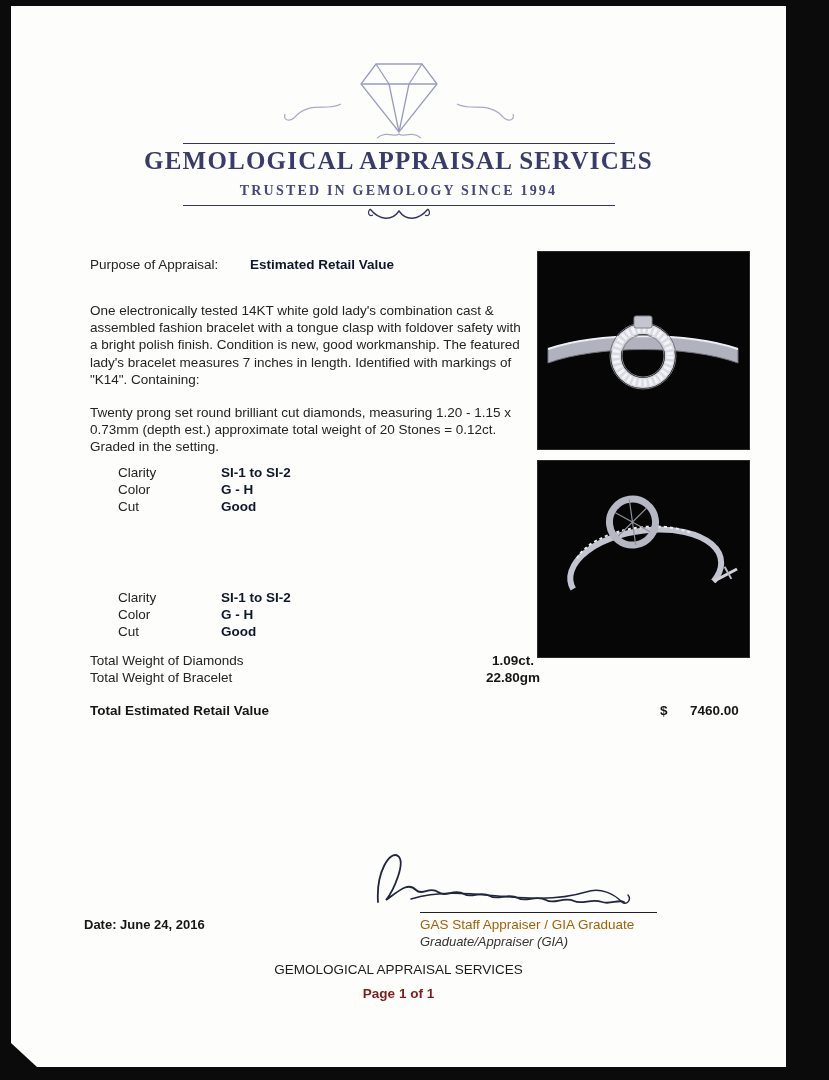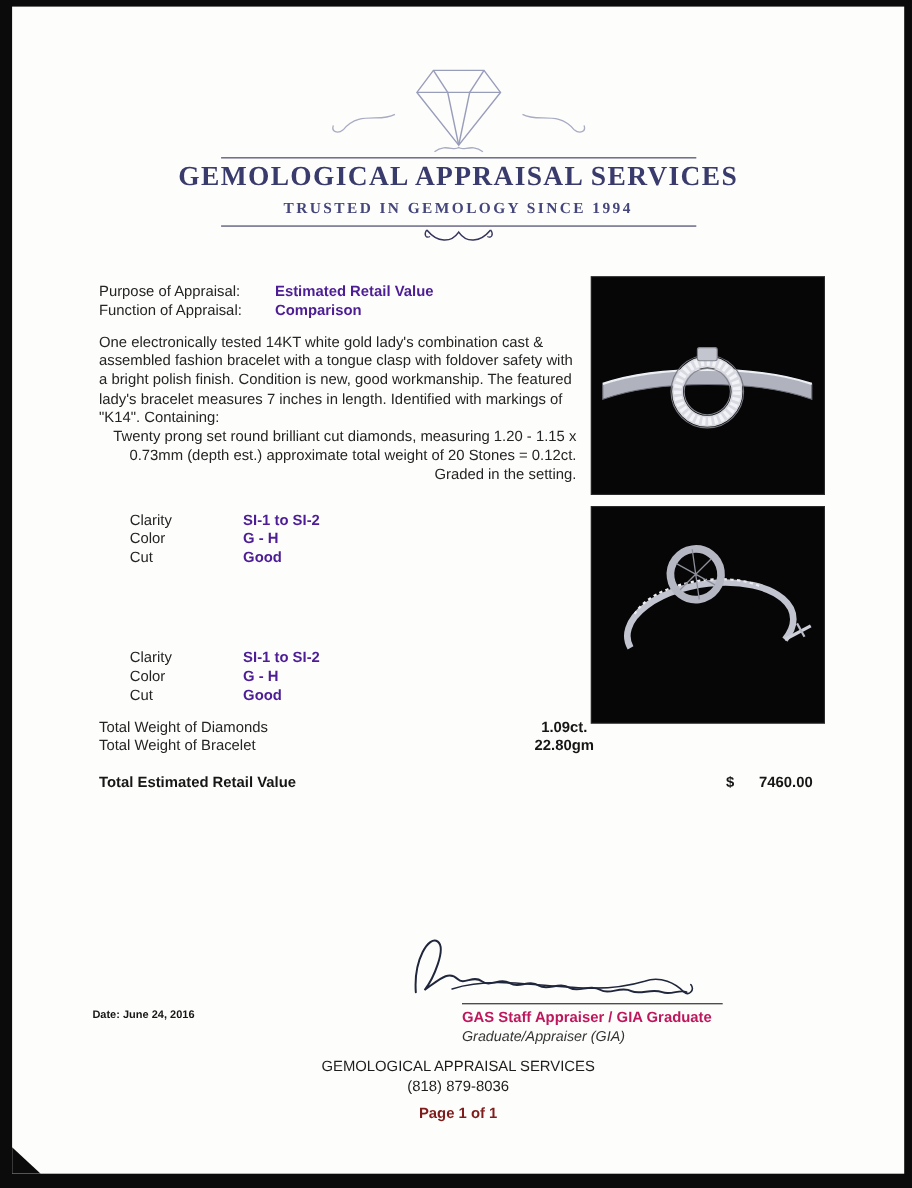--- a/index.html
+++ b/index.html
@@ -2,22 +2,22 @@
 <html><head>
 <meta charset="utf-8">
 <title>Gemological Appraisal Services - Appraisal Document</title>
 <style>
   html,body { margin:0; padding:0; background:#2b2b2b; }
   .scan {
     position:relative; width:829px; height:1080px; background:#0b0b0b;
     font-family:"Liberation Sans", sans-serif; overflow:hidden;
   }
   .page {
-    position:absolute; left:11px; top:6px; width:811px; height:1061px;
-    background:#fdfdfb; overflow:hidden; color:#242424;
+    position:absolute; left:11px; top:6px; width:747px; height:1061px;
+    background:#fdfdfb; overflow:hidden; color:#242424;padding-left:28px;
   }
   .page::after { 
     content:""; position:absolute; left:0; bottom:0; width:0; height:0;
     border-bottom:24px solid #0b0b0b; border-right:26px solid transparent;
   }
 
   
   .logo-wrap { position:absolute; top:52px; left:50%; transform:translateX(-50%); }
   .line-top, .line-bottom {
     position:absolute; left:50%; transform:translateX(-50%);
@@ -32,49 +32,49 @@
   }
   .tagline {
     position:absolute; top:177px; left:0; width:100%; text-align:center;
     font-family:"Liberation Serif", serif; font-size:14px; font-weight:600;
     letter-spacing:2.2px; color:#45467b; white-space:nowrap;
   }
   .ornament-wrap { position:absolute; top:200px; left:50%; transform:translateX(-50%); }
 
   
   .body-text { font-size:13.5px; line-height:17.2px; color:#242424; }
-  .bold { font-weight:bold; color:#4c1d95; }
+  .bold { font-weight:bold; color:#0f172a; }
 
   .meta { position:absolute; top:250px; left:79px; }
   .meta .lbl { display:inline-block; width:160px; }
 
   .desc-main { position:absolute; top:296px; left:79px; width:434px; }
-  .stone1-desc { position:absolute; top:382px; left:79px; width:434px;text-align:right; }
+  .stone1-desc { position:absolute; top:398px; left:79px; width:434px; }
   .grades1 { position:absolute; top:458px; left:107px; }
   .stone2-desc { position:absolute; top:522px; left:79px; width:430px; }
   .grades2 { position:absolute; top:583px; left:107px; }
   .g-lbl { display:inline-block; width:103px; }
 
   .totals { position:absolute; top:647px; left:79px; line-height:16.8px; }
   .total-vals { position:absolute; top:647px; left:462px; width:80px; text-align:center; line-height:16.8px; font-weight:bold; color:#161616; }
   .retail-label { position:absolute; top:696px; left:79px; font-weight:bold; color:#161616;text-align:center; }
   .retail-currency { position:absolute; top:696px; left:649px; font-weight:bold; color:#161616; }
   .retail-amount { position:absolute; top:696px; left:679px; font-weight:bold; color:#161616; }
 
   
   .photo { position:absolute; background:#060606; box-shadow:0 0 0 1px #2a2a2a; }
   .photo1 { left:527px; top:246px; width:211px; height:197px; }
   .photo2 { left:527px; top:455px; width:211px; height:196px; }
 
   
   .sig-wrap { position:absolute; top:836px; left:345px; }
   .sig-line { position:absolute; top:906px; left:409px; width:237px; border-top:1.6px solid #222; }
-  .appraiser-title { position:absolute; top:911px; left:409px; font-size:13.5px; font-weight:bold; color:#be185d; }
+  .appraiser-title { position:absolute; top:911px; left:409px; font-size:13.5px; font-weight:normal; color:#a16207; }
   .appraiser-credential { position:absolute; top:928px; left:409px; font-size:13px; font-style:italic; color:#333; }
-  .date-line { position:absolute; top:911px; left:73px; font-size:10px; font-weight:bold; color:#161616; }
+  .date-line { position:absolute; top:911px; left:73px; font-size:13px; font-weight:bold; color:#161616; }
 
   
   .footer { position:absolute; top:955px; left:0; width:100%; text-align:center; font-size:13.5px; line-height:18px; color:#1d1d1d; }
   .footer .page-num { font-weight:bold; margin-top:6px; color:#7f1d1d; }
 </style>
 </head>
 <body>
 
 <div class="scan">
   <div class="page">
@@ -108,23 +108,20 @@
     <div class="ornament-wrap">
       <svg width="70" height="20" viewBox="0 0 70 20">
         <path d="M6,3 C16,15 28,15 35,5 C42,15 54,15 64,3" stroke="#35365e" stroke-width="1.4" fill="none"></path>
         <path d="M6,3 C3,7 5,11 9,9 M64,3 C67,7 65,11 61,9" stroke="#35365e" stroke-width="1.2" fill="none"></path>
       </svg>
     </div>
 
     <div class="meta body-text">
       <div>
         <span class="lbl">Purpose of Appraisal:</span><span class="bold">Estimated Retail Value</span>
-      </div>
-      <div>
-        <span class="lbl">Function of Appraisal:</span><span class="bold">Comparison</span>
       </div>
     </div>
 
     <div class="desc-main body-text">One electronically tested 14KT white gold lady's combination cast &amp; assembled fashion bracelet with a tongue clasp with foldover safety with a bright polish finish. Condition is new, good workmanship. The featured lady's bracelet measures 7 inches in length. Identified with markings of "K14".  Containing:</div>
 
     <div class="stone1-desc body-text">Twenty prong set round brilliant cut diamonds, measuring 1.20 - 1.15 x 0.73mm (depth est.) approximate total weight of 20 Stones = 0.12ct. Graded in the setting.</div>
     <div class="grades1 body-text">
       <div>
         <span class="g-lbl">Clarity</span><span class="bold">SI-1 to SI-2</span>
       </div>
@@ -191,18 +188,17 @@
         <path d="M55,57 C110,40 170,68 230,50 C245,45 258,52 266,60 C270,64 276,58 272,53" stroke="#20263c" stroke-width="1.4" fill="none" stroke-linecap="round"></path>
       </svg>
     </div>
     <div class="sig-line"></div>
     <div class="appraiser-title">GAS Staff Appraiser / GIA Graduate</div>
     <div class="appraiser-credential">Graduate/Appraiser (GIA)</div>
     <div class="date-line">Date: June 24, 2016</div>
 
     <div class="footer">
       <div>GEMOLOGICAL APPRAISAL SERVICES</div>
-      <div>(818) 879-8036</div>
       <div class="page-num">Page 1 of 1</div>
     </div>
 
   </div>
 </div>
 
 </body></html>

